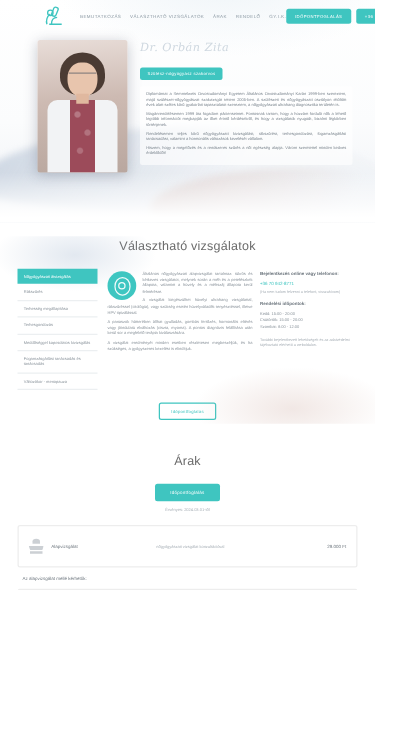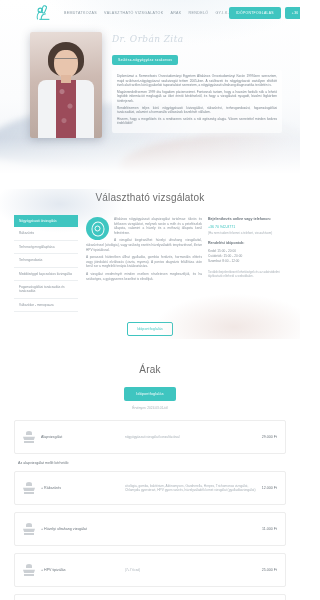--- a/index.html
+++ b/index.html
@@ -1,21 +1,21 @@
 <!DOCTYPE html>
 <html lang="hu"><head>
 <meta charset="utf-8">
 <style>
   html,body{margin:0;padding:0;}
   body{
     width:300px;height:600px;overflow:hidden;position:relative;
     font-family:"Liberation Sans",sans-serif;
     background:#ffffff;color:#5a5a5a;
   }
-  .page{width:300px;height:600px;position:relative;overflow:hidden;}
+  .page{width:300px;height:472px;position:relative;overflow:hidden;}
 
   
   .hero{
     position:relative;height:178px;width:100%;overflow:hidden;
     background:
       radial-gradient(ellipse 150px 60px at 18% 120%, #c9d6e6 0%, rgba(201,214,230,0) 70%),
       radial-gradient(ellipse 120px 50px at 85% 118%, #d7c2bd 0%, rgba(215,194,189,0) 70%),
       radial-gradient(ellipse 200px 90px at 60% -10%, #eef4f8 0%, rgba(238,244,248,0) 70%),
       linear-gradient(180deg,#ffffff 0%,#fbfcfd 55%,#eef1f5 100%);
   }

